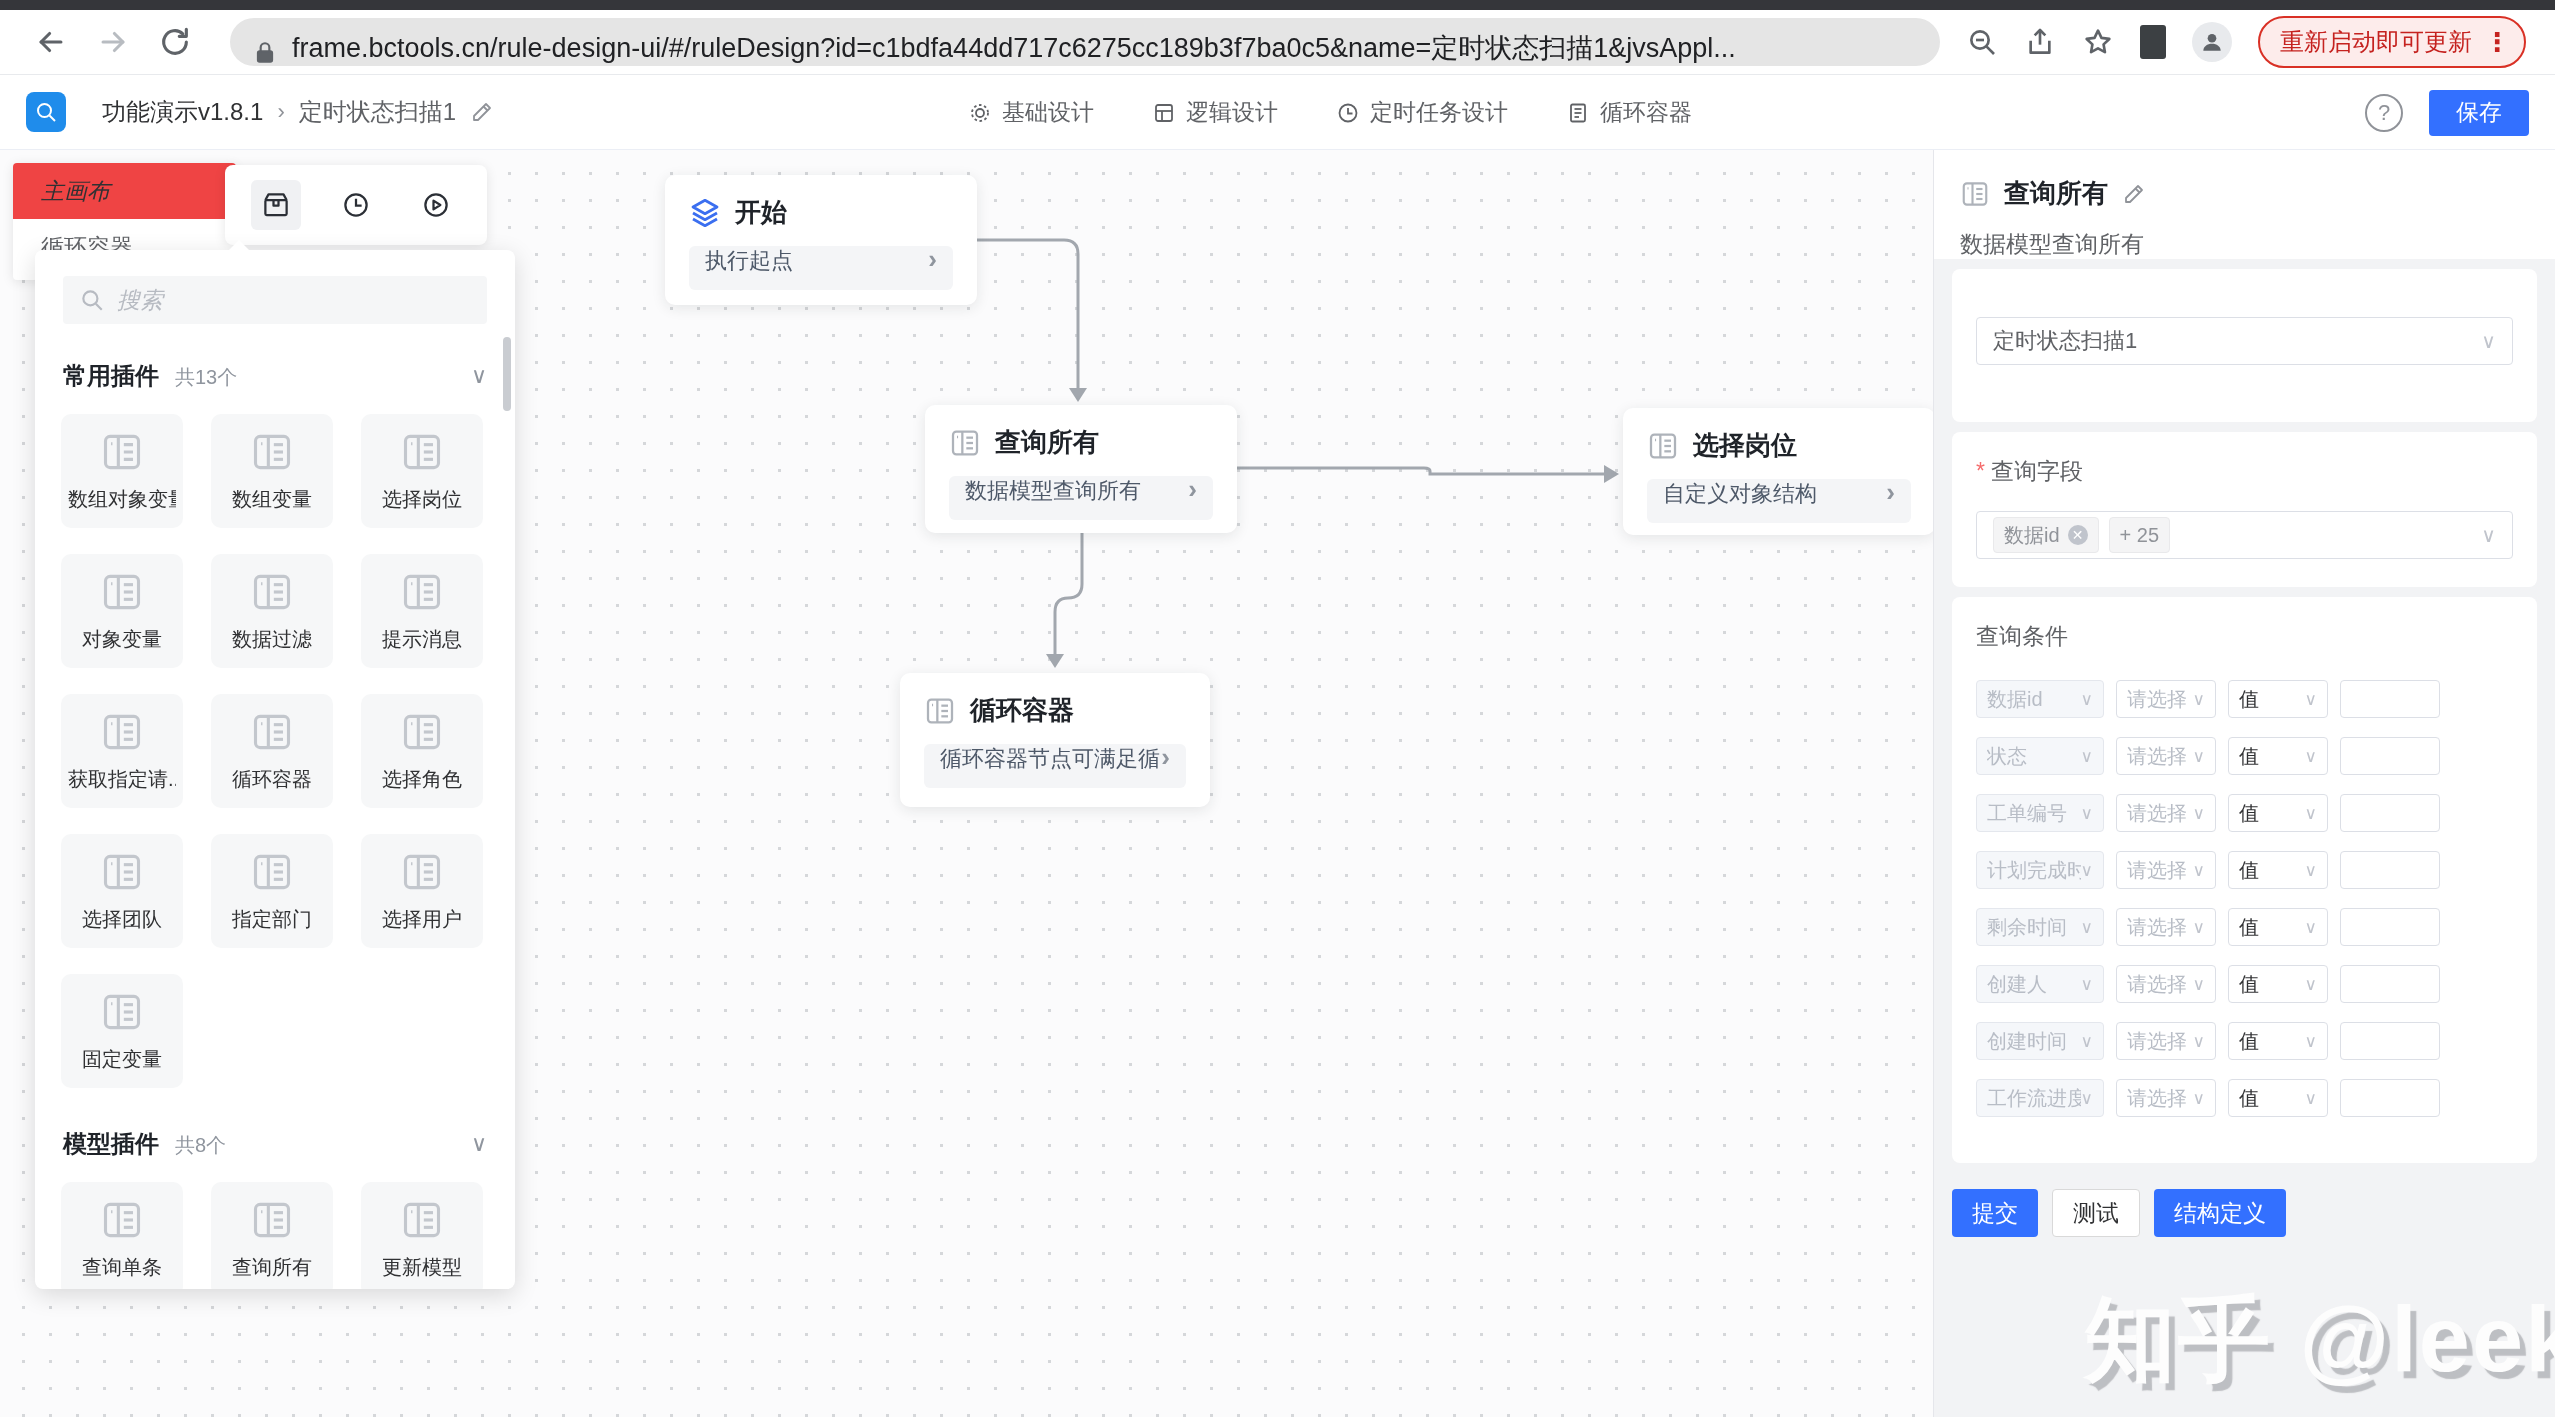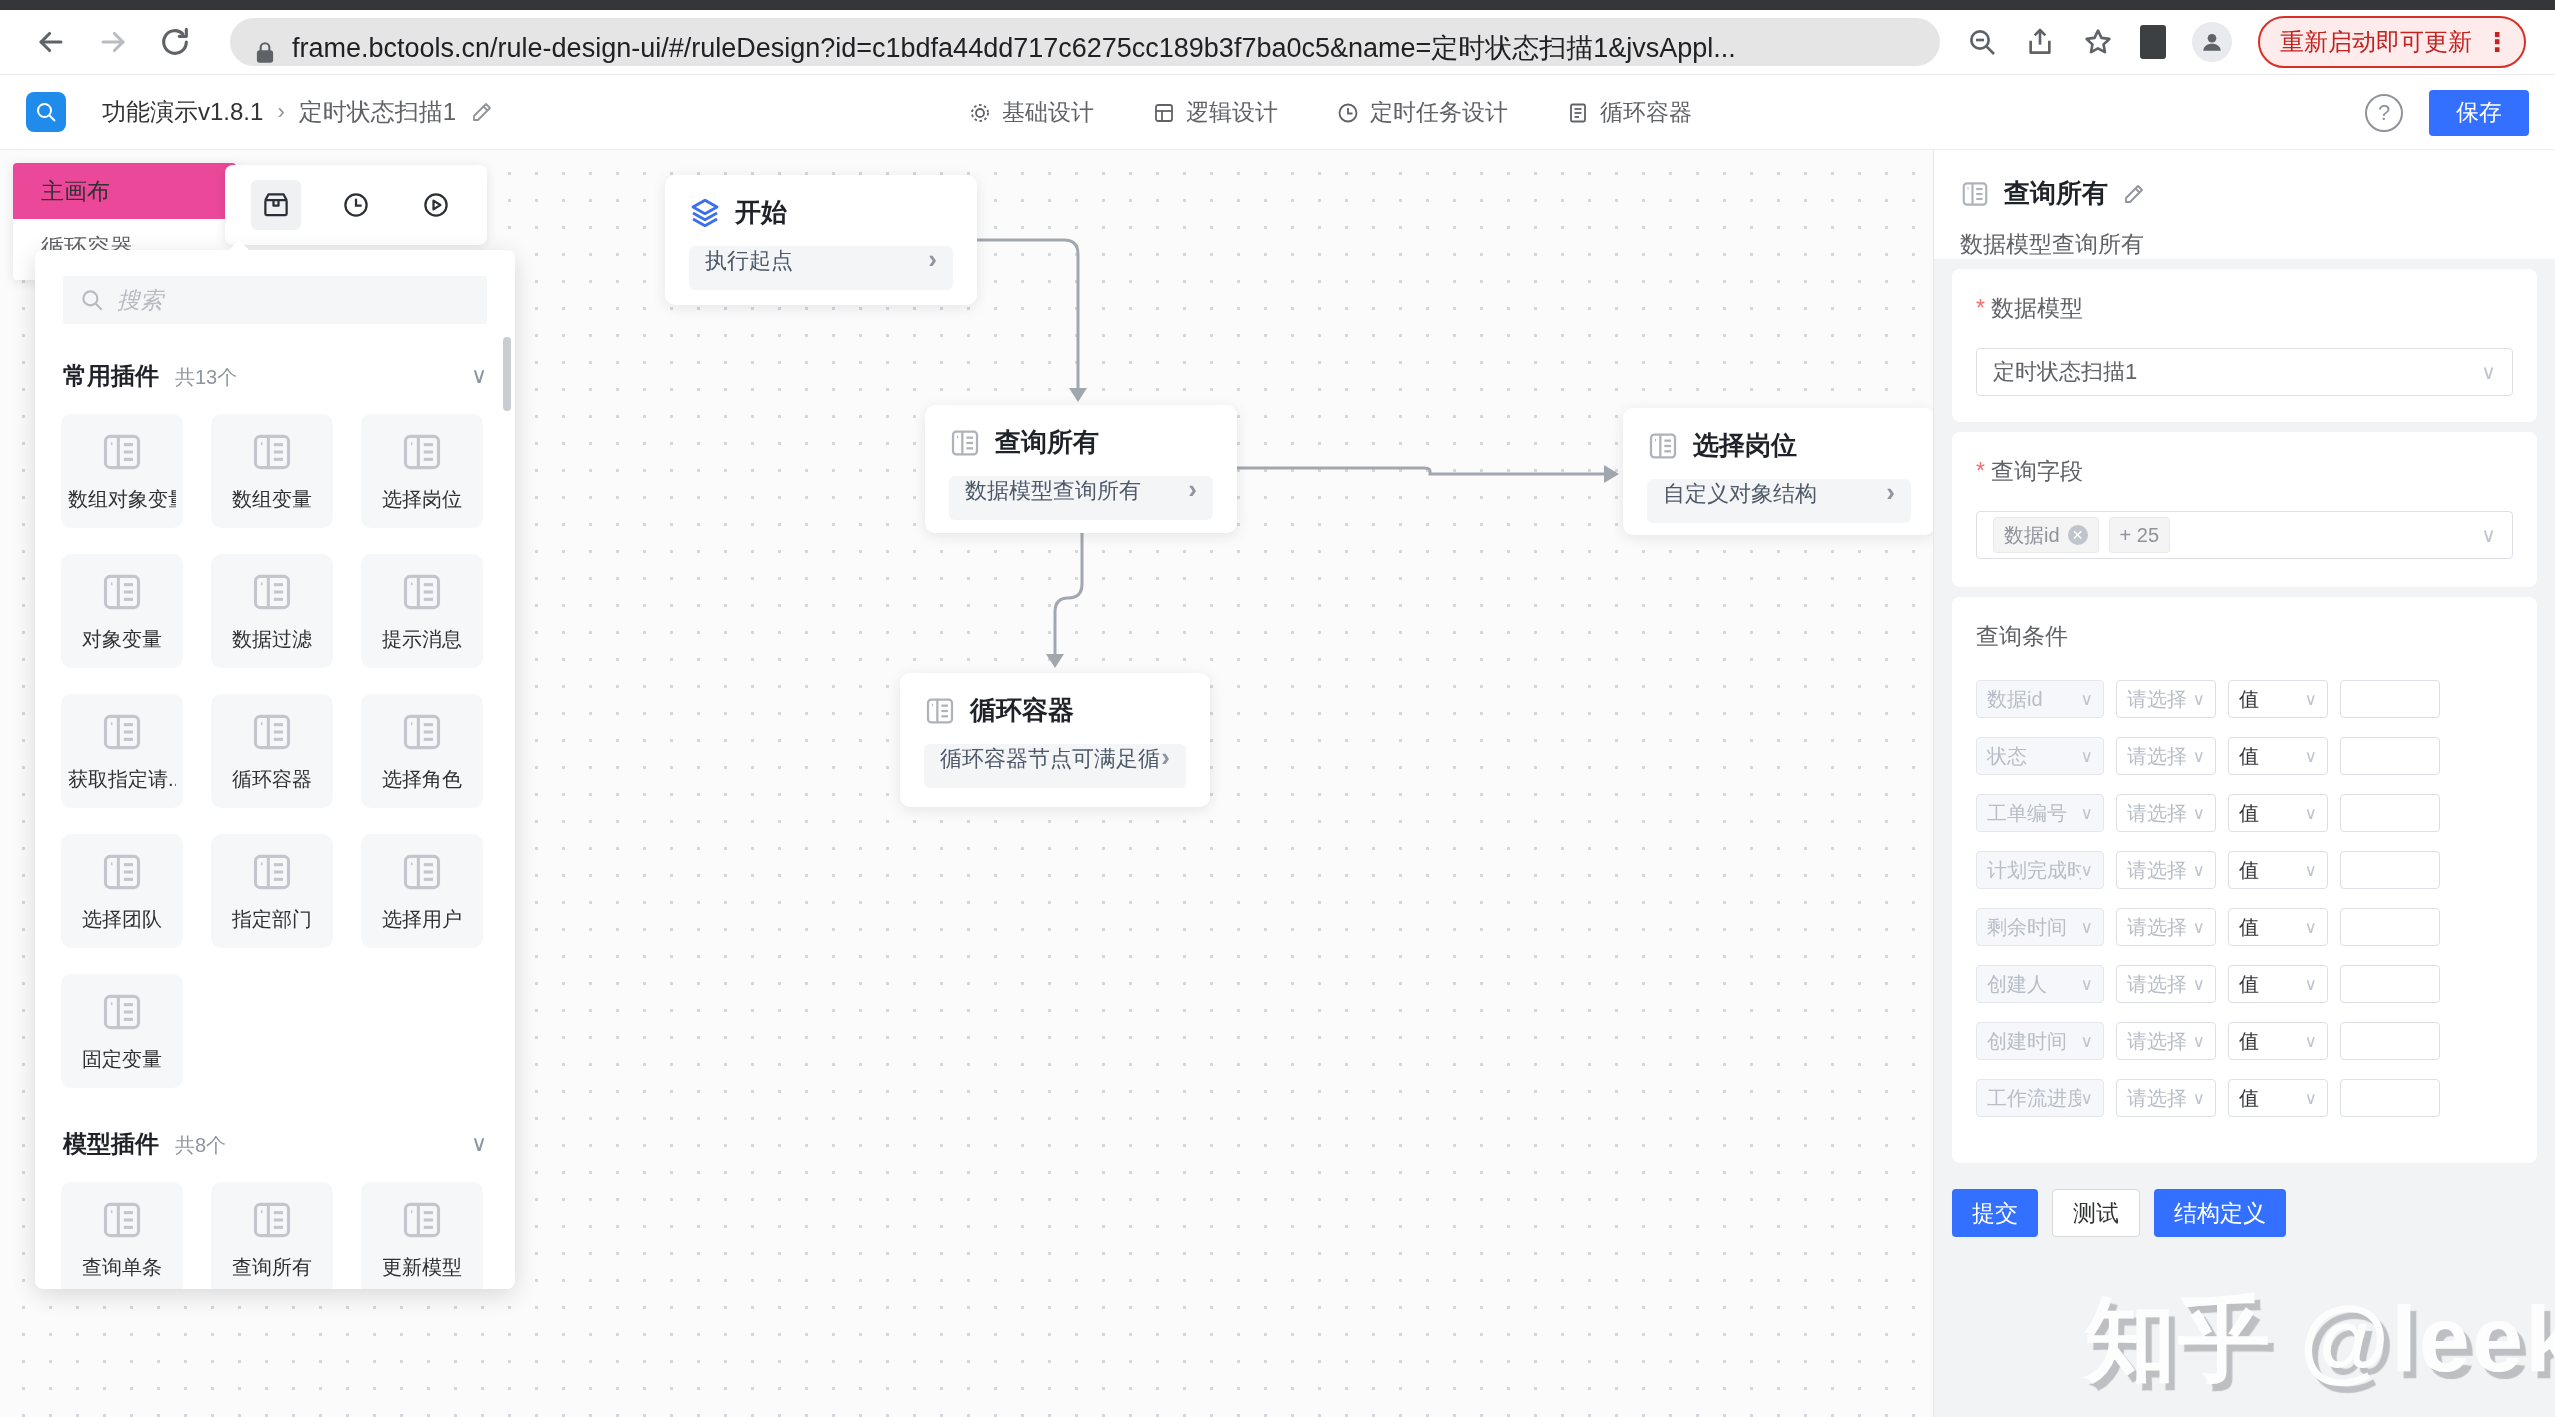--- a/index.html
+++ b/index.html
@@ -38,21 +38,21 @@
   .node-head{display:flex;align-items:center;gap:14px;}
   .node-title{font-size:26px;font-weight:bold;color:#1f2329;white-space:nowrap;}
   .node-row{margin-top:16px;height:44px;background:#f4f5f7;border-radius:6px;display:flex;padding:0 16px;box-sizing:border-box;}
   .node-row-txt{font-size:22px;color:#4e5969;flex:1;white-space:nowrap;overflow:hidden;}
   .chev-r{color:#8f959e;font-size:26px;font-weight:bold;line-height:1;}
   .nicon{width:32px;height:32px;color:#aeb3ba;flex:0 0 auto;}
   .nicon.blue{color:#3b6ff0;}
   
   .canvas-card{position:absolute;left:13px;top:13px;width:223px;height:117px;background:#fff;border-radius:4px;box-shadow:0 2px 12px rgba(0,0,0,.10);z-index:4;overflow:hidden;}
   .cl-row{height:56px;display:flex;align-items:center;padding-left:28px;font-size:23px;color:#303133;}
-  .cl-row.sel{background:#ec4899;}
+  .cl-row.sel{background:#ef4444;font-style:italic;}
   .cl-row.two{color:#606266;}
   .toolcard{position:absolute;left:225px;top:15px;width:262px;height:80px;background:#fff;border-radius:8px;box-shadow:0 2px 12px rgba(0,0,0,.10);z-index:4;display:flex;align-items:center;justify-content:center;gap:30px;}
   .tool-btn{width:50px;height:50px;border-radius:6px;display:flex;align-items:center;justify-content:center;color:#2b2f36;}
   .tool-btn.active{background:#f0f1f3;}
   .tool-btn svg{width:30px;height:30px;}
   
   .popup{position:absolute;left:35px;top:100px;width:480px;height:1039px;background:#fff;border-radius:8px;box-shadow:0 6px 24px rgba(0,0,0,.14);z-index:5;overflow:hidden;}
   .popup-notch{position:absolute;left:228px;top:90px;width:0;height:0;border-left:11px solid transparent;border-right:11px solid transparent;border-bottom:11px solid #fff;z-index:6;}
   .psearch{margin:26px 28px 0 28px;height:48px;background:#f5f6f7;border-radius:4px;display:flex;align-items:center;padding:0 16px;gap:12px;box-sizing:border-box;}
   .psearch svg{width:26px;height:26px;color:#b7bbc2;}
@@ -495,21 +495,20 @@
           </svg>
         <span class="ph-title">查询所有</span>
         <svg class="edit-ic">
             <use href="#i-pencil"></use>
           </svg>
       </div>
       <div class="ph-sub">数据模型查询所有</div>
     </div>
 
     <div class="pcardw" style="height:153px">
-      <div class="flabel"><span class="req">*</span><span>数据模型</span></div>
       <div class="fselect">
         <span class="val">定时状态扫描1</span>
         <span class="caret">∨</span>
       </div>
     </div>
 
     <div class="pcardw" style="height:155px">
       <div class="flabel"><span class="req">*</span><span>查询字段</span></div>
       <div class="fselect">
         <span class="tag">

